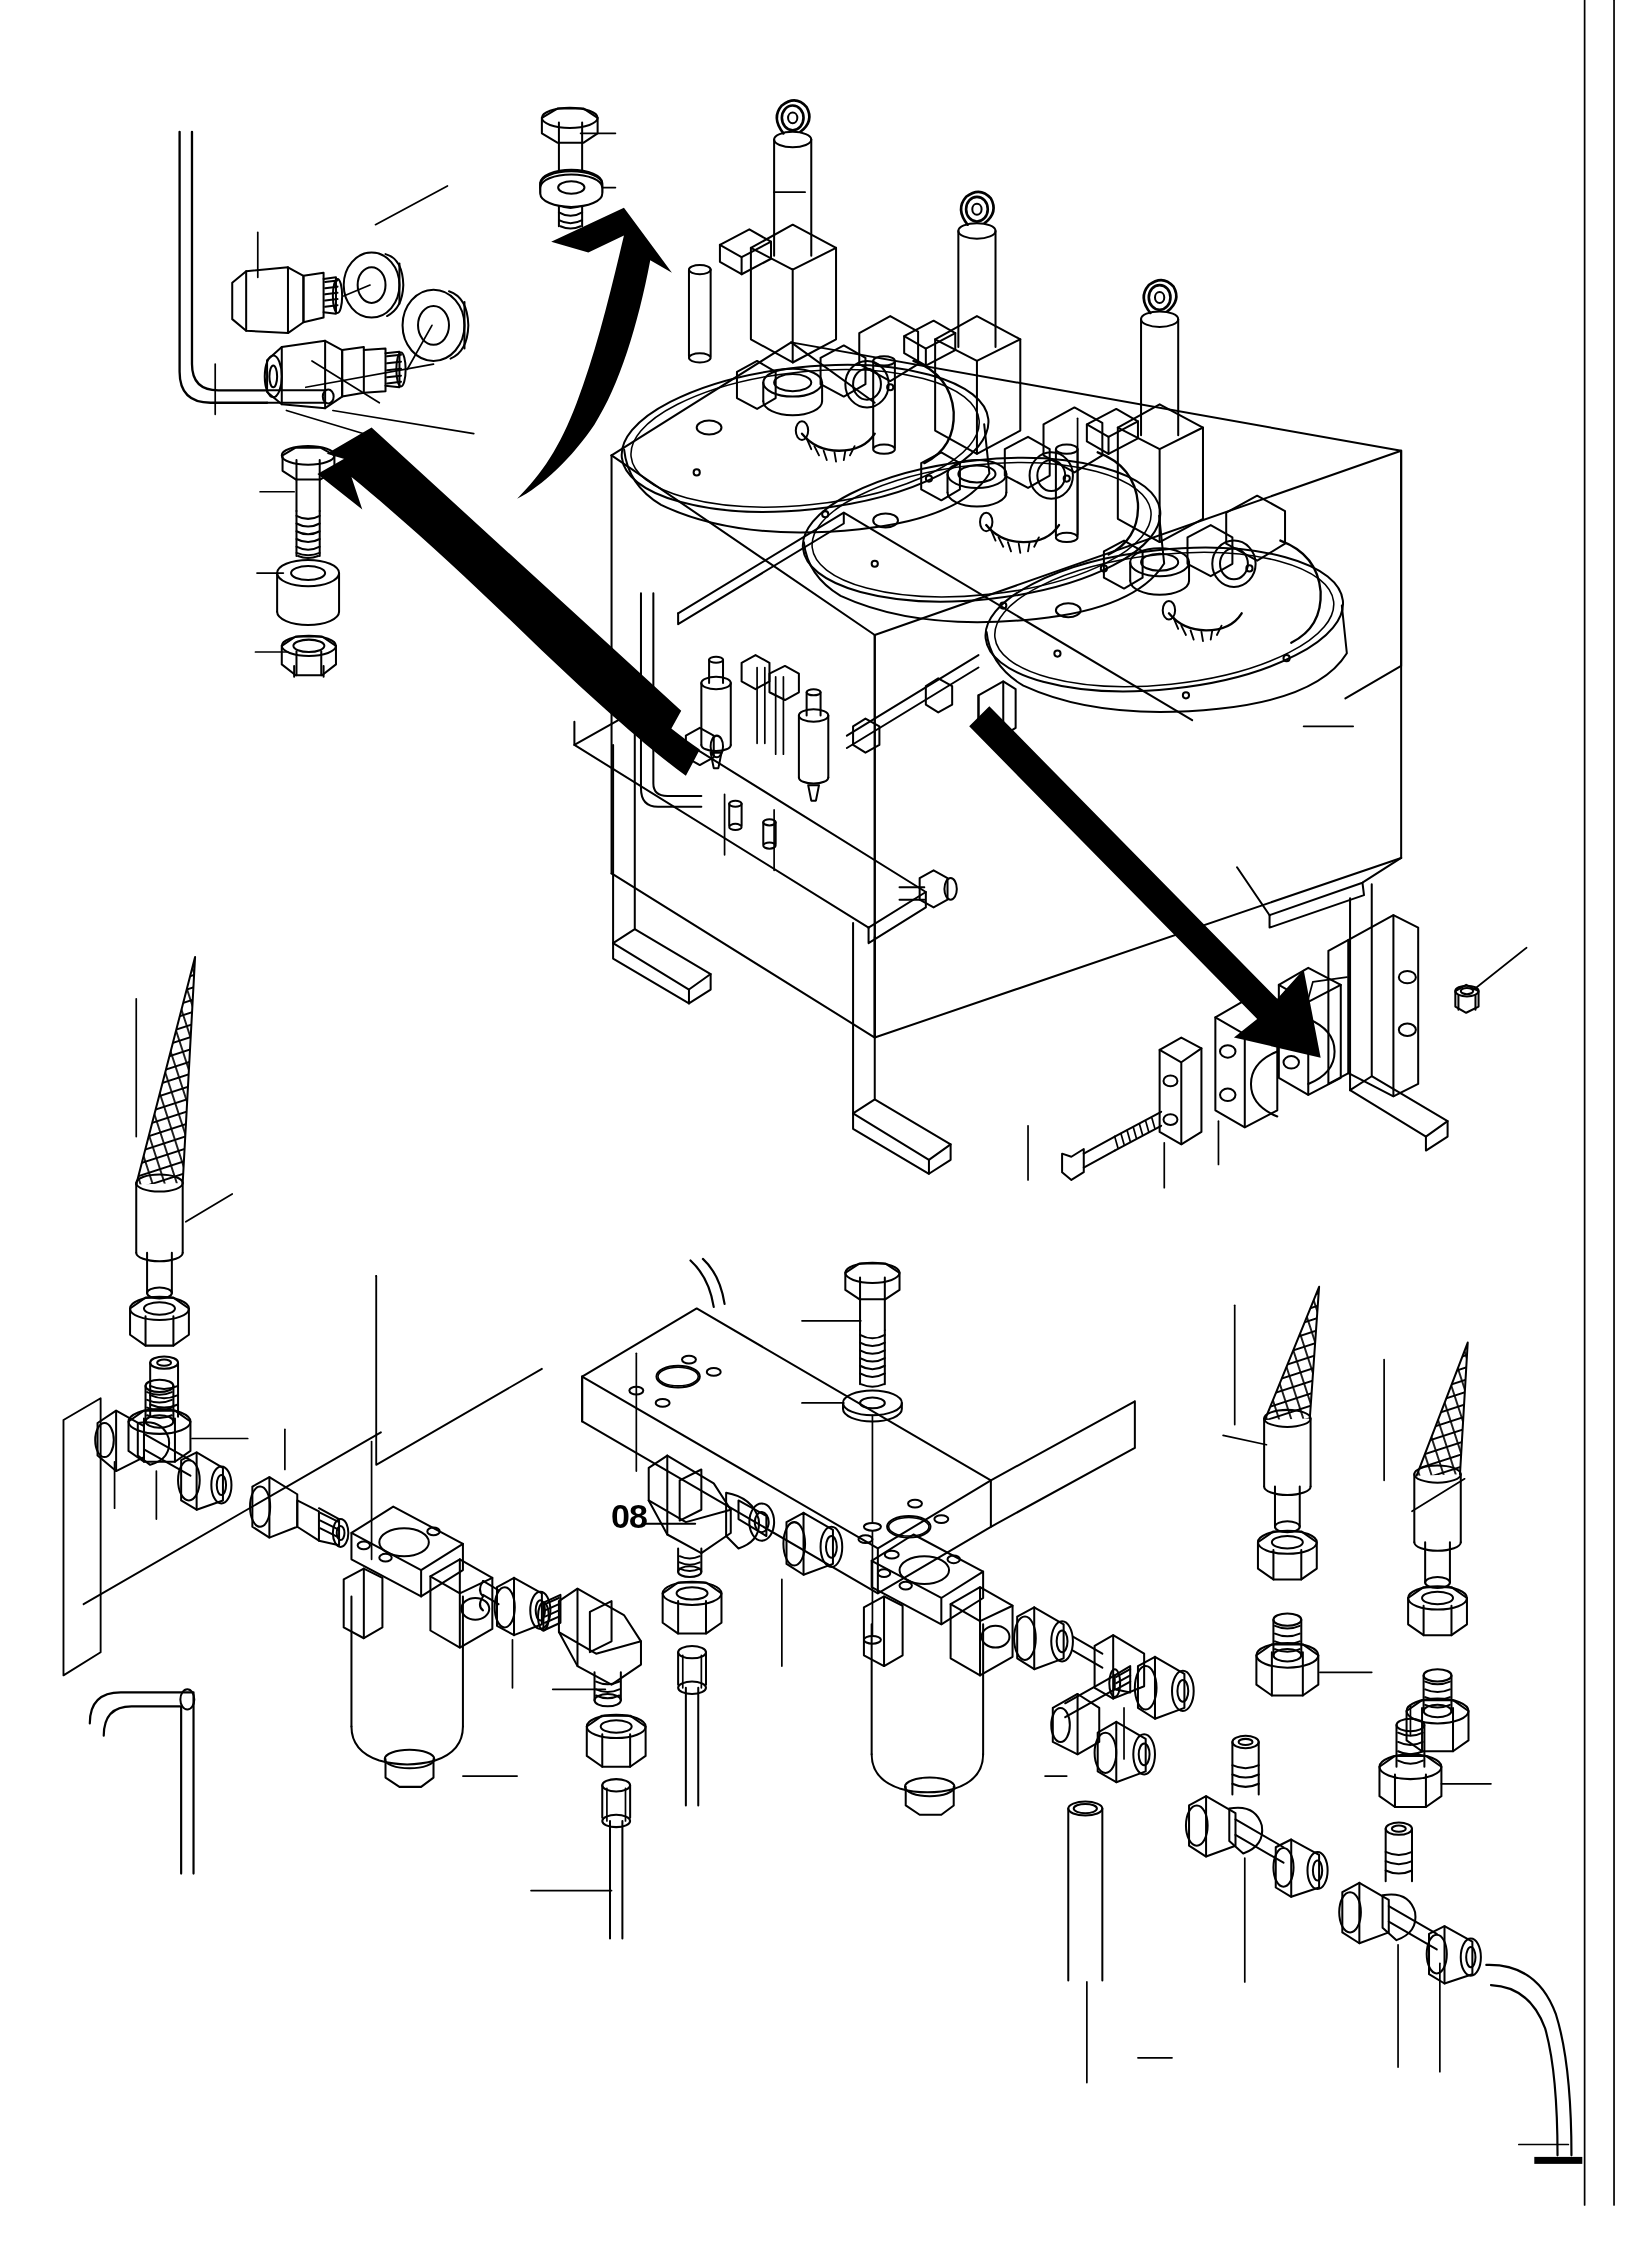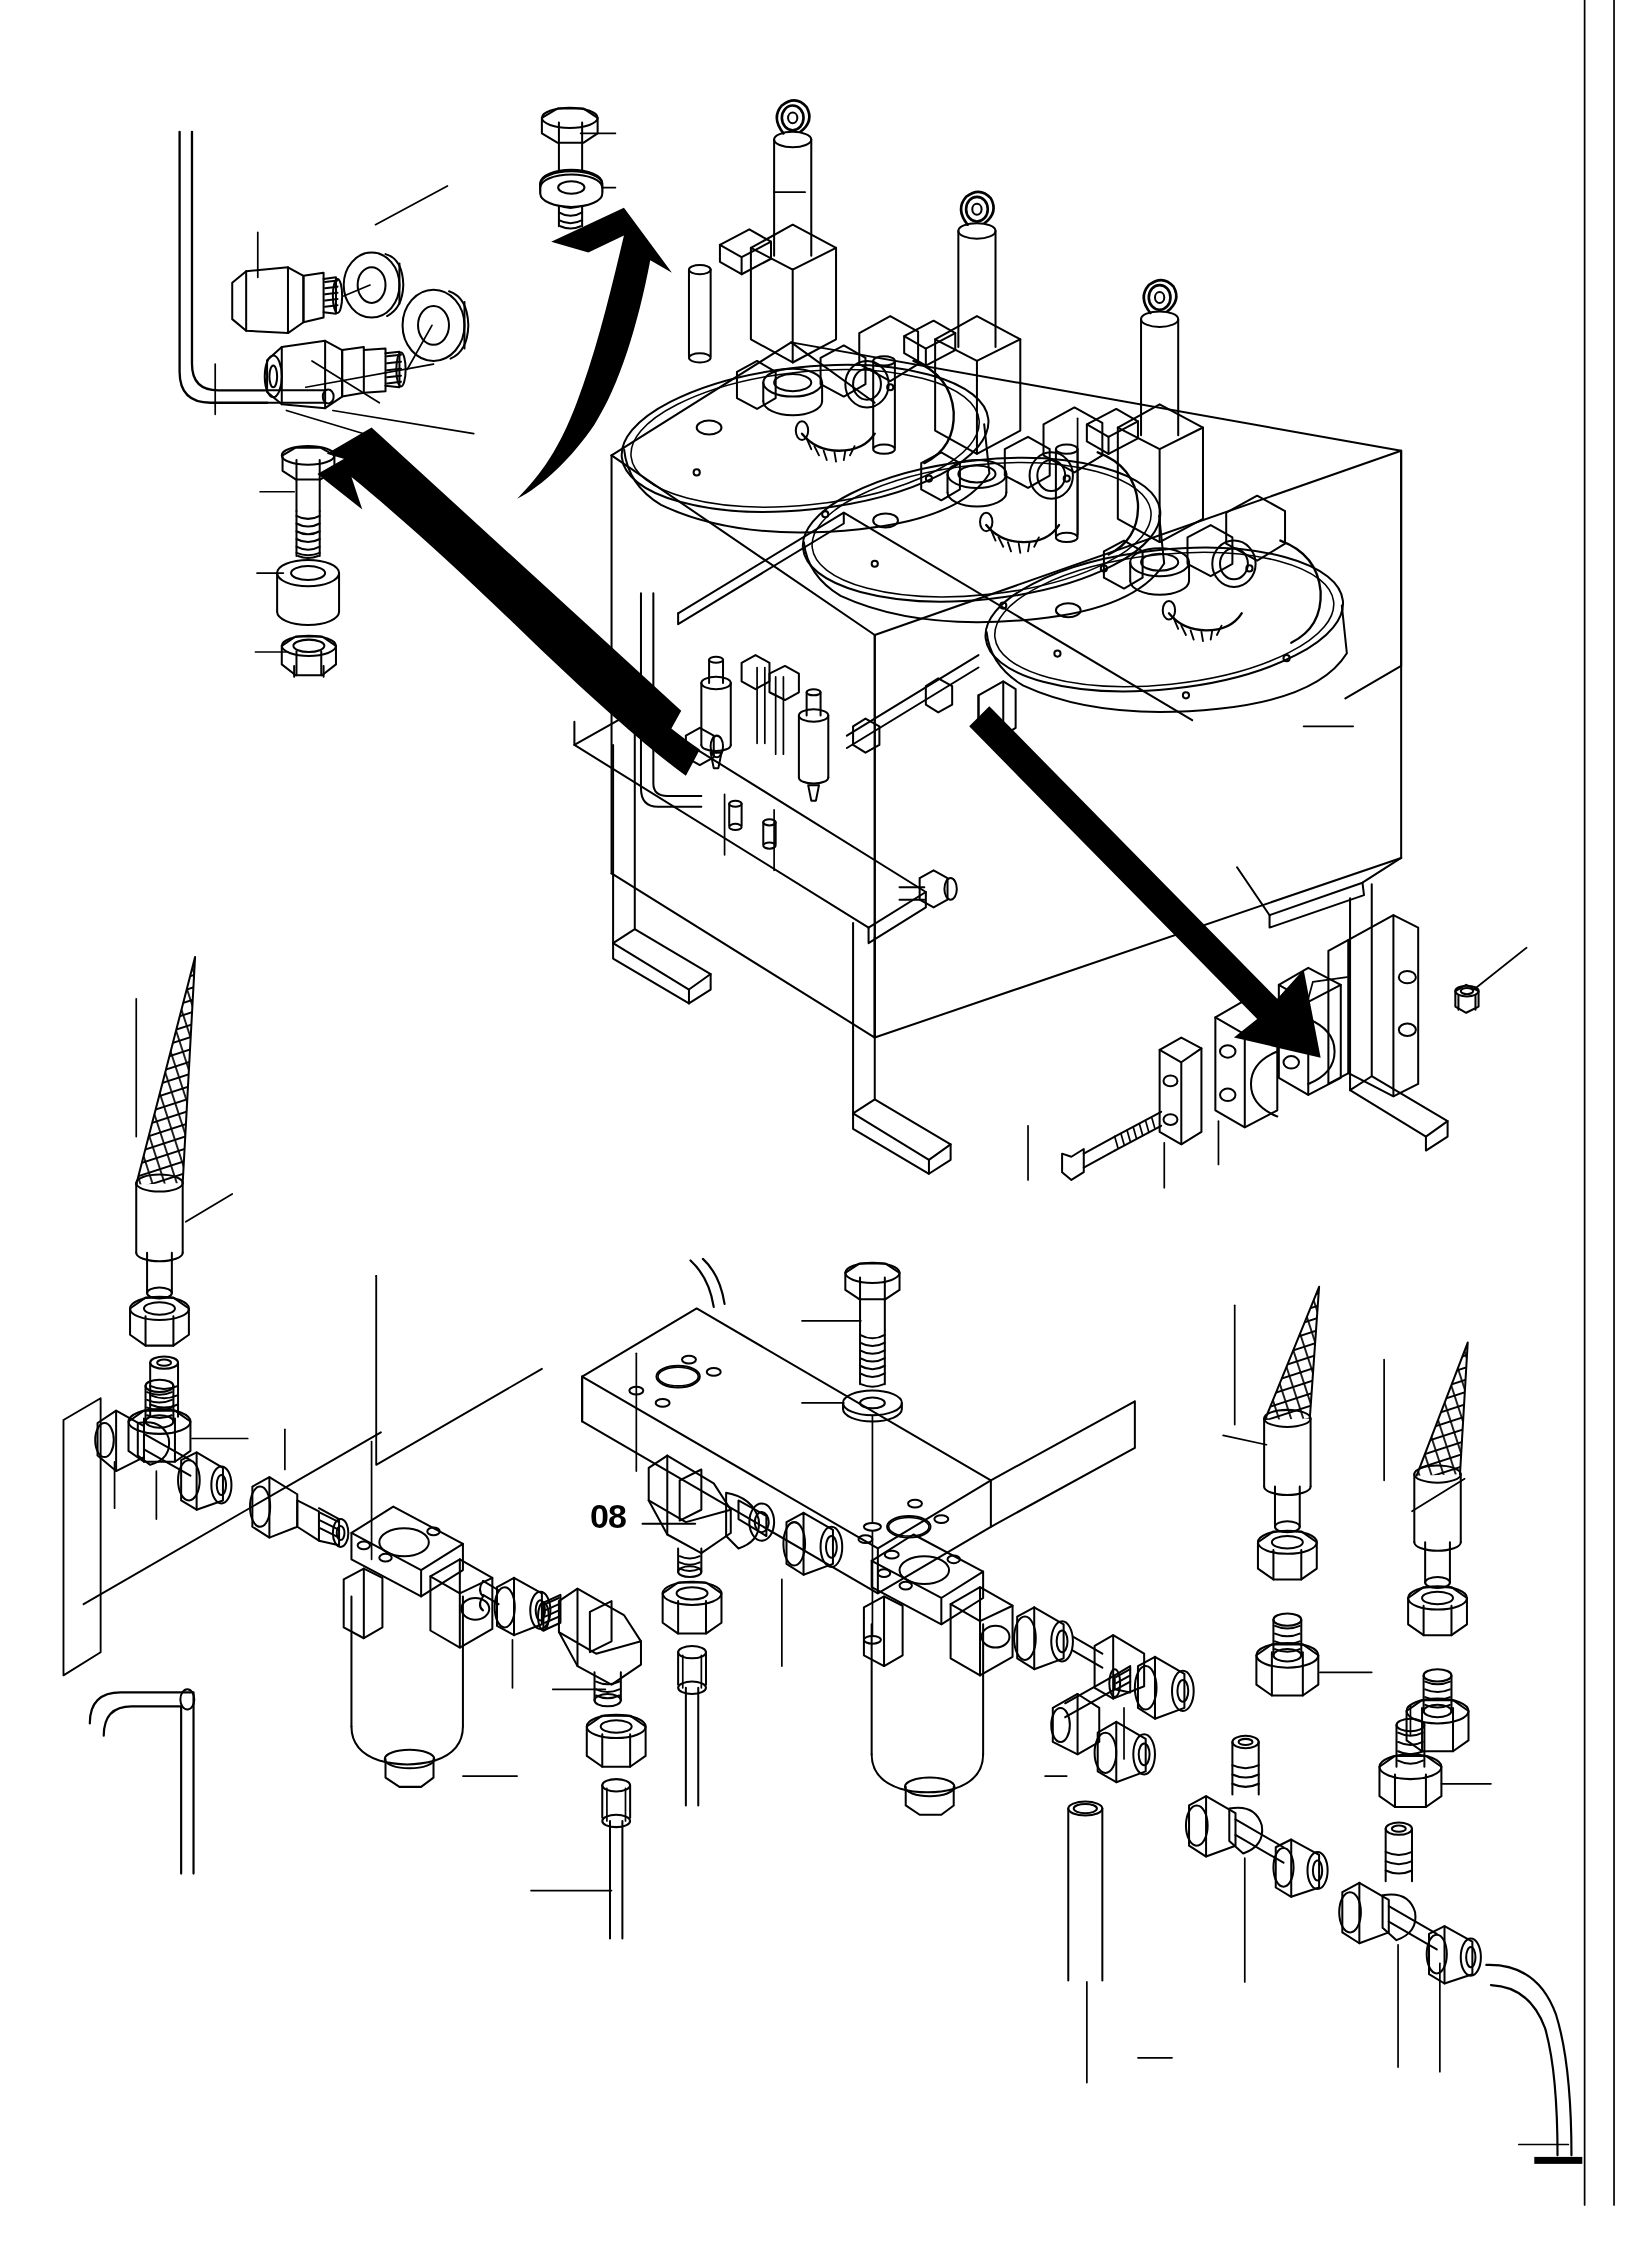--- a/index.html
+++ b/index.html
@@ -19,21 +19,21 @@
   #sheet svg { display: block; }
   .lbl {
     position: absolute;
     font-family: "Liberation Sans", sans-serif;
     font-weight: bold;
     color: #000;
     letter-spacing: -0.8px;
     white-space: nowrap;
   }
   #label-08 {
-    left: 590px;
+    left: 611px;
     top: 1497px;
     font-size: 34px;
   }
 </style>
 </head>
 <body>
 
 <div id="sheet">
 
 <svg width="1645" height="2250" viewBox="0 0 2125 2906" xmlns="http://www.w3.org/2000/svg">

